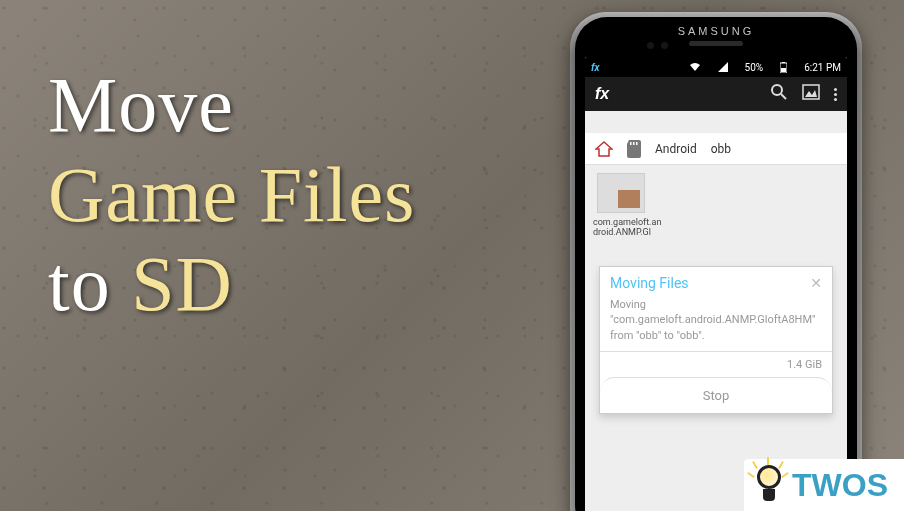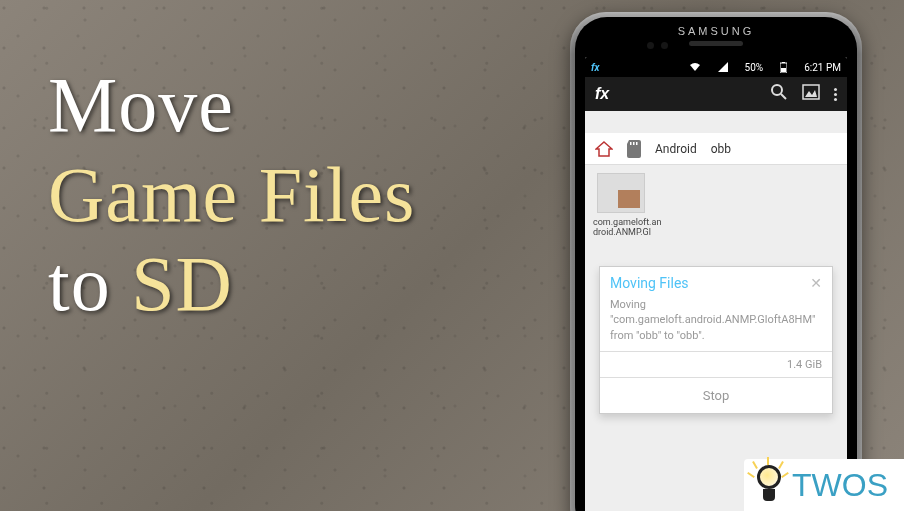--- a/index.html
+++ b/index.html
@@ -186,33 +186,34 @@
   .dlg-close { color: #bbb; font-size: 14px; cursor: pointer; }
   .dlg-body { padding: 2px 10px 8px; color: #999; line-height: 1.4; }
   .dlg-sep { border-top: 1px solid #ddd; }
   .dlg-stats { padding: 6px 10px; text-align: right; color: #999; }
   .dlg-stop {
     border-top: 1px solid #ddd;
     text-align: center;
     padding: 10px 0;
     color: #999;
     font-size: 13px;
+    border-radius: 15px;
   }
 
   
   .watermark {
     position: absolute;
     right: 0; bottom: 0;
     background: #fff;
     padding: 6px 16px 6px 10px;
     display: flex;
     align-items: center;
     gap: 8px;
     font-family: Arial, sans-serif;
-    font-weight: 400;
+    font-weight: 700;
     font-size: 32px;
     color: #3aa0c4;
     border-top-left-radius: 4px;
   }
   .bulb {
     position: relative;
     width: 30px; height: 40px;
   }
   .bulb .glass {
     width: 24px; height: 24px;

